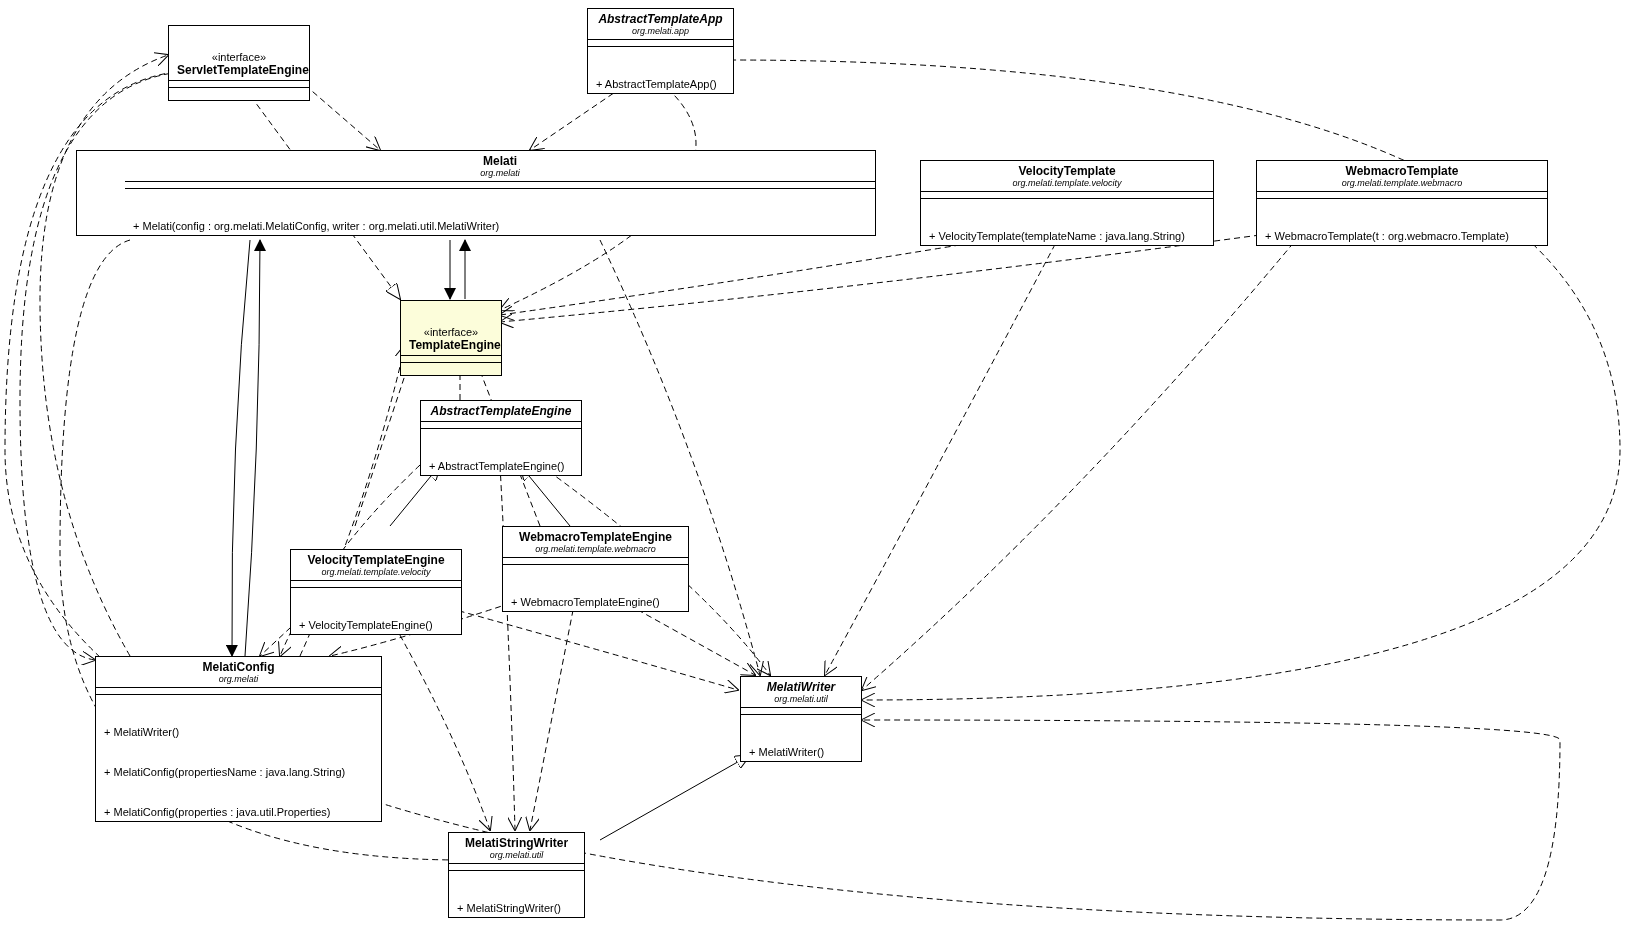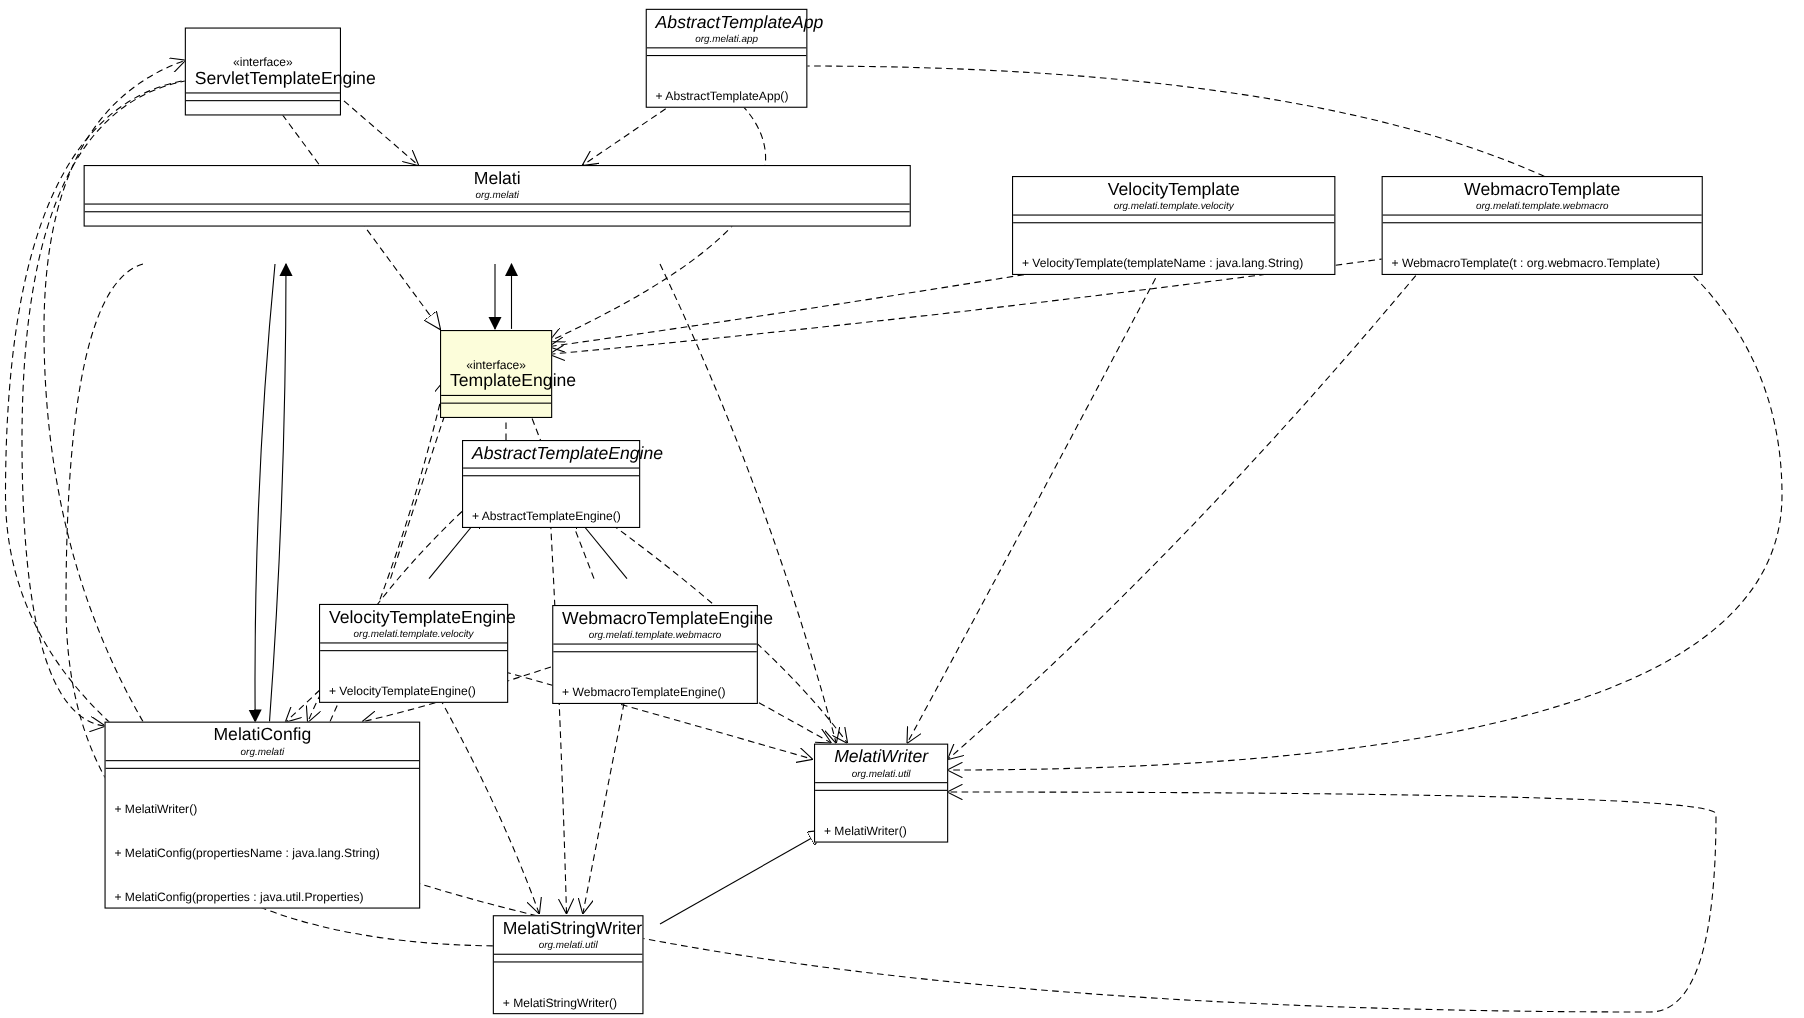--- a/index.html
+++ b/index.html
@@ -1,21 +1,21 @@
 <!DOCTYPE html>
 <html><head>
 <meta charset="utf-8">
 <style>
 body { margin:0; font-family:Arial,Helvetica,sans-serif; background:#fff; }
 .canvas { position:relative; width:1640px; height:925px; }
 .uml-box { position:absolute; border:1px solid #000; background:#fff; font-size:11px; }
 .uml-box.highlight { background:#fcfdda; }
 .uml-header { border-bottom:1px solid #000; text-align:center; padding:3px 8px; }
 .uml-stereo { font-size:11px;margin-top:22px; }
-.uml-name { font-size:16px; font-weight:normal; }
+.uml-name { font-size:12px; font-weight:bold; }
 .uml-name.italic { font-style:italic; }
 .uml-pkg { font-size:9px; font-style:italic; }
 .uml-attrs { border-bottom:1px solid #000; min-height:6px; }
 .uml-ops { padding:3px 8px; text-align:left; min-height:6px; }
 .uml-op { white-space:nowrap;margin-top:28px; }
 svg { position:absolute; top:0; left:0; }
 </style>
 </head>
 <body>
 
@@ -106,27 +106,28 @@
   <div class="uml-header">
     <div class="uml-name italic">AbstractTemplateApp</div>
     <div class="uml-pkg">org.melati.app</div>
   </div>
   <div class="uml-attrs"></div>
   <div class="uml-ops">
         <div class="uml-op">+ AbstractTemplateApp()</div>
       </div>
 </div>
 
-<div class="uml-box" style="left:76px;top:150px;width:750px;">
+<div class="uml-box" style="left:76px;top:150px;width:750px;padding-left:48px;">
   <div class="uml-header">
     <div class="uml-name">Melati</div>
     <div class="uml-pkg">org.melati</div>
   </div>
   <div class="uml-attrs"></div>
   <div class="uml-ops">
+    <div class="uml-op">+ Melati(config : org.melati.MelatiConfig, writer : org.melati.util.MelatiWriter)</div>
   </div>
 </div>
 
 <div class="uml-box" style="left:920px;top:160px;width:292px;">
   <div class="uml-header">
     <div class="uml-name">VelocityTemplate</div>
     <div class="uml-pkg">org.melati.template.velocity</div>
   </div>
   <div class="uml-attrs"></div>
   <div class="uml-ops">
@@ -168,21 +169,21 @@
   <div class="uml-header">
     <div class="uml-name">VelocityTemplateEngine</div>
     <div class="uml-pkg">org.melati.template.velocity</div>
   </div>
   <div class="uml-attrs"></div>
   <div class="uml-ops">
         <div class="uml-op">+ VelocityTemplateEngine()</div>
       </div>
 </div>
 
-<div class="uml-box" style="left:502px;top:550px;width:185px;">
+<div class="uml-box" style="left:502px;top:526px;width:185px;">
   <div class="uml-header">
     <div class="uml-name">WebmacroTemplateEngine</div>
     <div class="uml-pkg">org.melati.template.webmacro</div>
   </div>
   <div class="uml-attrs"></div>
   <div class="uml-ops">
         <div class="uml-op">+ WebmacroTemplateEngine()</div>
       </div>
 </div>
 

